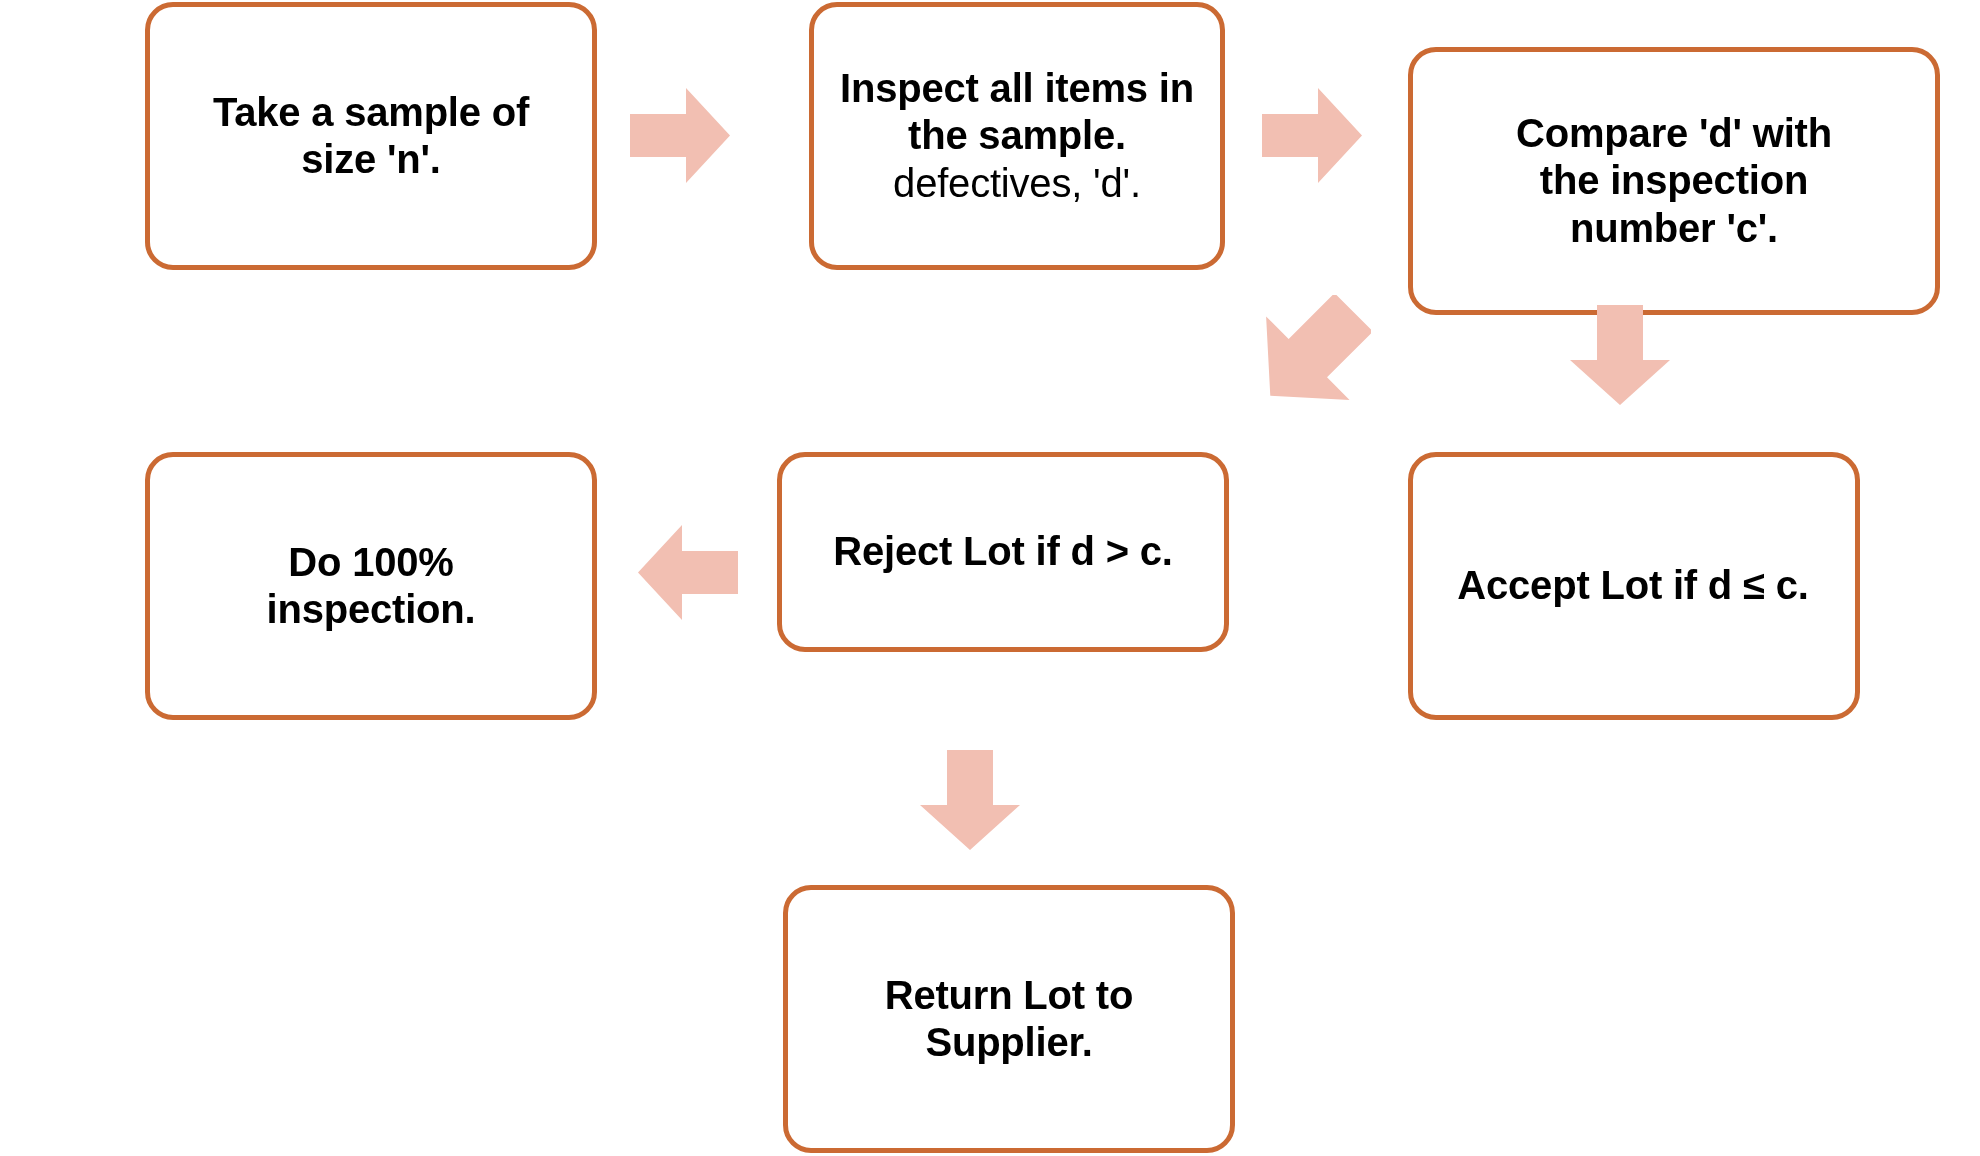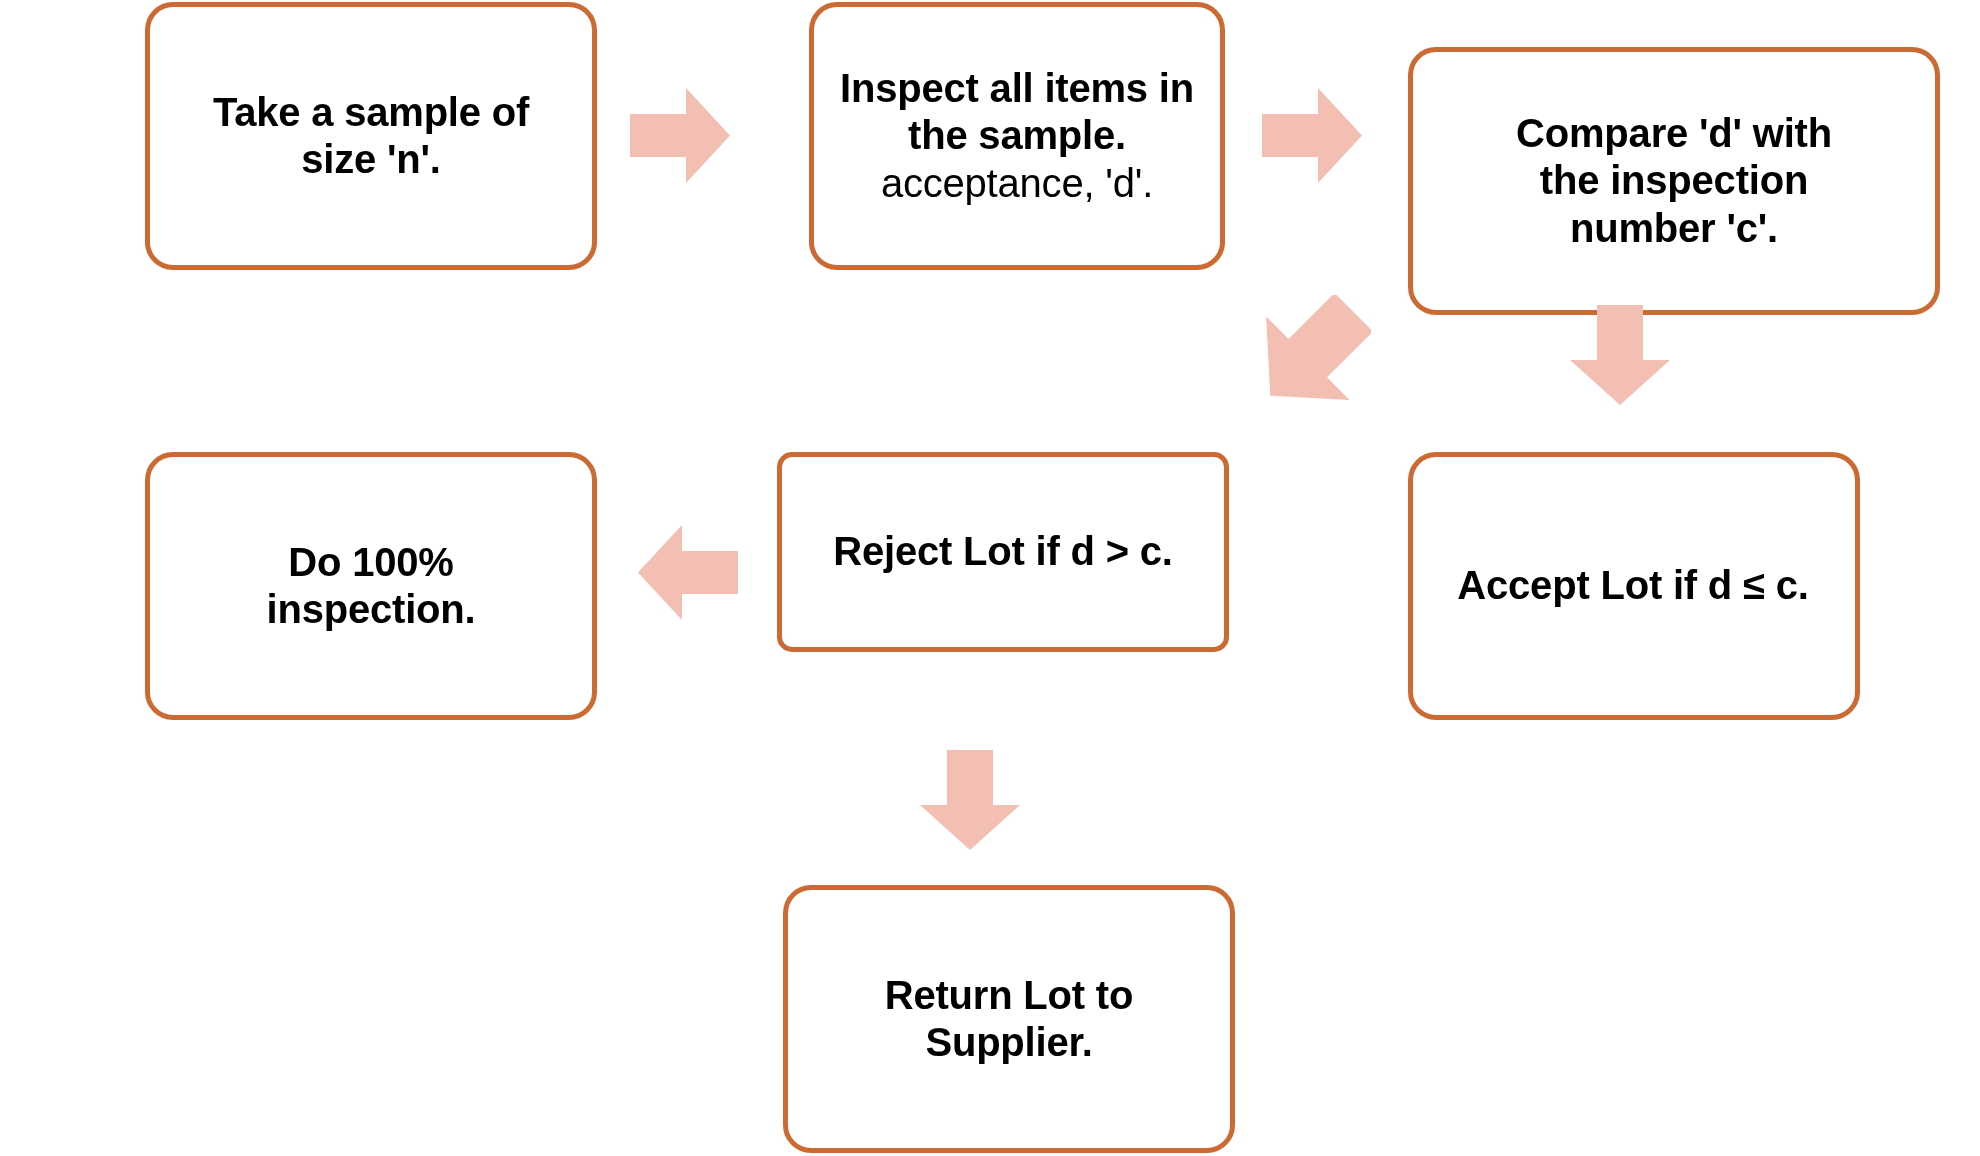--- a/index.html
+++ b/index.html
@@ -47,21 +47,21 @@
   }
   .node .txtwrap {
     width: 100%;
   }
 
   
   #node-sample     { left: 145px;  top: 2px;   width: 452px; height: 268px; }
   #node-inspect    { left: 809px;  top: 2px;   width: 416px; height: 268px; }
   #node-compare    { left: 1408px; top: 2px;   width: 532px; height: 268px; margin-top: 45px; }
   #node-accept     { left: 1408px; top: 452px; width: 452px; height: 268px; padding-left: 16px; }
-  #node-reject     { left: 777px;  top: 452px; width: 452px; height: 200px; border-radius: 15px; }
+  #node-reject     { left: 777px;  top: 452px; width: 452px; height: 200px; }
   #node-full       { left: 145px;  top: 452px; width: 452px; height: 268px; justify-content: center; }
   #node-return     { left: 783px;  top: 885px; width: 452px; height: 268px; }
 
   
   .arrow {
     position: absolute;
   }
   .arrow svg { display: block; }
 
   #arrow-1 { left: 630px;  top: 88px;  width: 100px; height: 95px; }
@@ -86,21 +86,21 @@
   <div class="arrow" id="arrow-1">
     <svg width="100" height="95" viewBox="0 0 100 95" aria-hidden="true">
       <polygon points="0,26 56,26 56,0 100,47.5 56,95 56,69 0,69" fill="#f2bfb2"></polygon>
     </svg>
   </div>
 
   <div class="node" id="node-inspect">
     <div class="txtwrap">
       <span class="line-strong">Inspect all items in</span>
       <span class="line-strong">the sample.</span>
-      <span class="line-normal">acceptance, 'd'.</span>
+      <span class="line-normal">defectives, 'd'.</span>
     </div>
   </div>
 
   <div class="arrow" id="arrow-2">
     <svg width="100" height="95" viewBox="0 0 100 95" aria-hidden="true">
       <polygon points="0,26 56,26 56,0 100,47.5 56,95 56,69 0,69" fill="#f2bfb2"></polygon>
     </svg>
   </div>
 
   <div class="node" id="node-compare">

